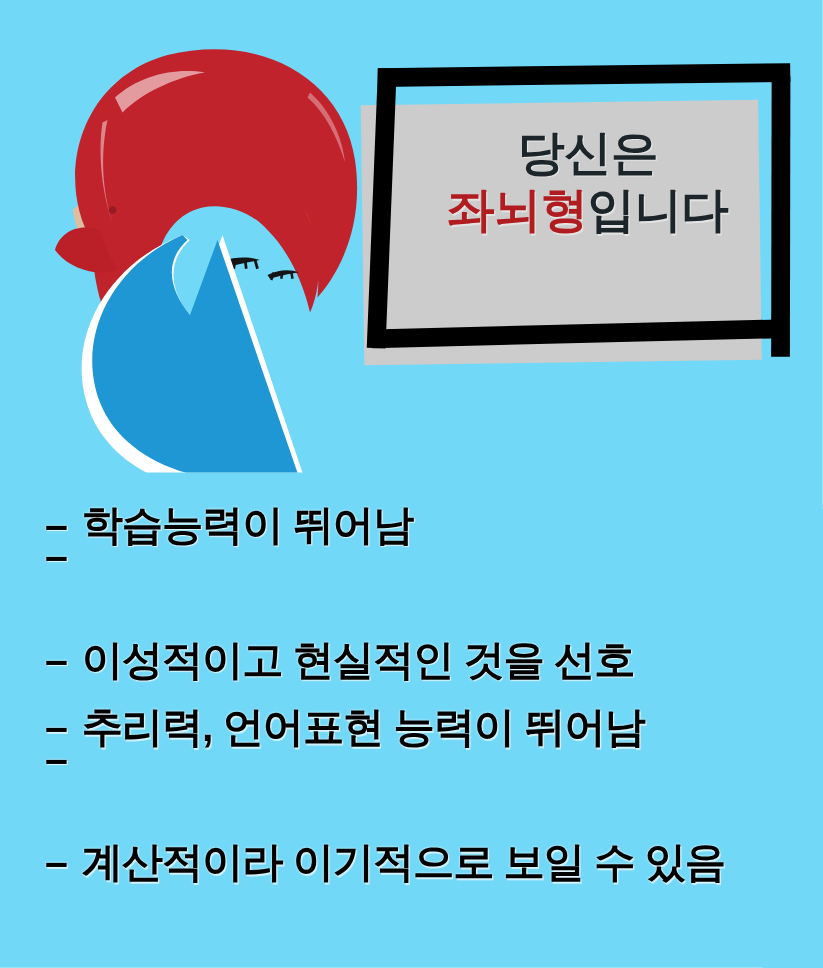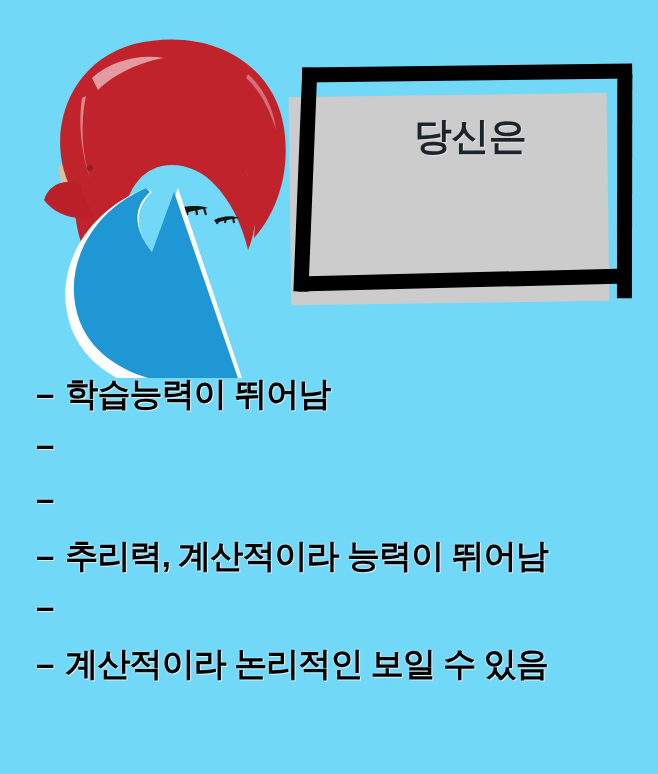--- a/index.html
+++ b/index.html
@@ -32,21 +32,21 @@
   #illustration svg {
     display: block;
     width: 100%;
     height: 100%;
   }
 
   
   #headline-card {
     position: absolute;
     left: 286px;
-    top: 65px;
+    top: 52px;
     width: 368px;
     height: 252px;
   }
 
   
   .card-paper {
     position: absolute;
     left: 4px;
     top: 30px;
     width: 318px;
@@ -150,20 +150,21 @@
       1px 1px 0 rgba(255,255,255,0.6);
   }
   .trait-text {
     font-size: 33px;
     font-weight: bold;
     color: #000000;
     letter-spacing: -0.9px;
     text-shadow:
       0 0 2px rgba(255,255,255,0.85),
       1px 1px 0 rgba(255,255,255,0.6);
+    margin-top: 26px;
   }
 </style>
 </head>
 <body>
 
 <div id="poster">
 
   <div id="illustration">
     <svg viewBox="0 0 290 360" xmlns="http://www.w3.org/2000/svg">
       <defs>
@@ -290,47 +291,51 @@
   <div id="headline-card">
     <div class="card-paper"></div>
     <div class="card-frame">
       <div class="frame-left"></div>
       <div class="frame-right"></div>
     </div>
     <div class="card-text">
       <div class="card-line">
         <span>당신은</span>
       </div>
+      <div class="card-line">
+        <span class="accent">좌뇌형</span><span>입니다</span>
+      </div>
     </div>
   </div>
 
   <div id="trait-list">
 
     <div class="trait-row">
       <span class="trait-dash">–</span>
       <span class="trait-text">학습능력이 뛰어남</span>
     </div>
 
     <div class="trait-row">
       <span class="trait-dash">–</span>
     </div>
 
     <div class="trait-row">
       <span class="trait-dash">–</span>
-    </div>
-
-    <div class="trait-row">
-      <span class="trait-dash">–</span>
-      <span class="trait-text">추리력, 계산적이라 능력이 뛰어남</span>
-    </div>
-
-    <div class="trait-row">
-      <span class="trait-dash">–</span>
-    </div>
-
-    <div class="trait-row">
-      <span class="trait-dash">–</span>
-      <span class="trait-text">계산적이라 논리적인 보일 수 있음</span>
+      <span class="trait-text">이성적이고 현실적인 것을 선호</span>
+    </div>
+
+    <div class="trait-row">
+      <span class="trait-dash">–</span>
+      <span class="trait-text">추리력, 언어표현 능력이 뛰어남</span>
+    </div>
+
+    <div class="trait-row">
+      <span class="trait-dash">–</span>
+    </div>
+
+    <div class="trait-row">
+      <span class="trait-dash">–</span>
+      <span class="trait-text">계산적이라 이기적으로 보일 수 있음</span>
     </div>
 
   </div>
 
 </div>
 
 </body></html>

